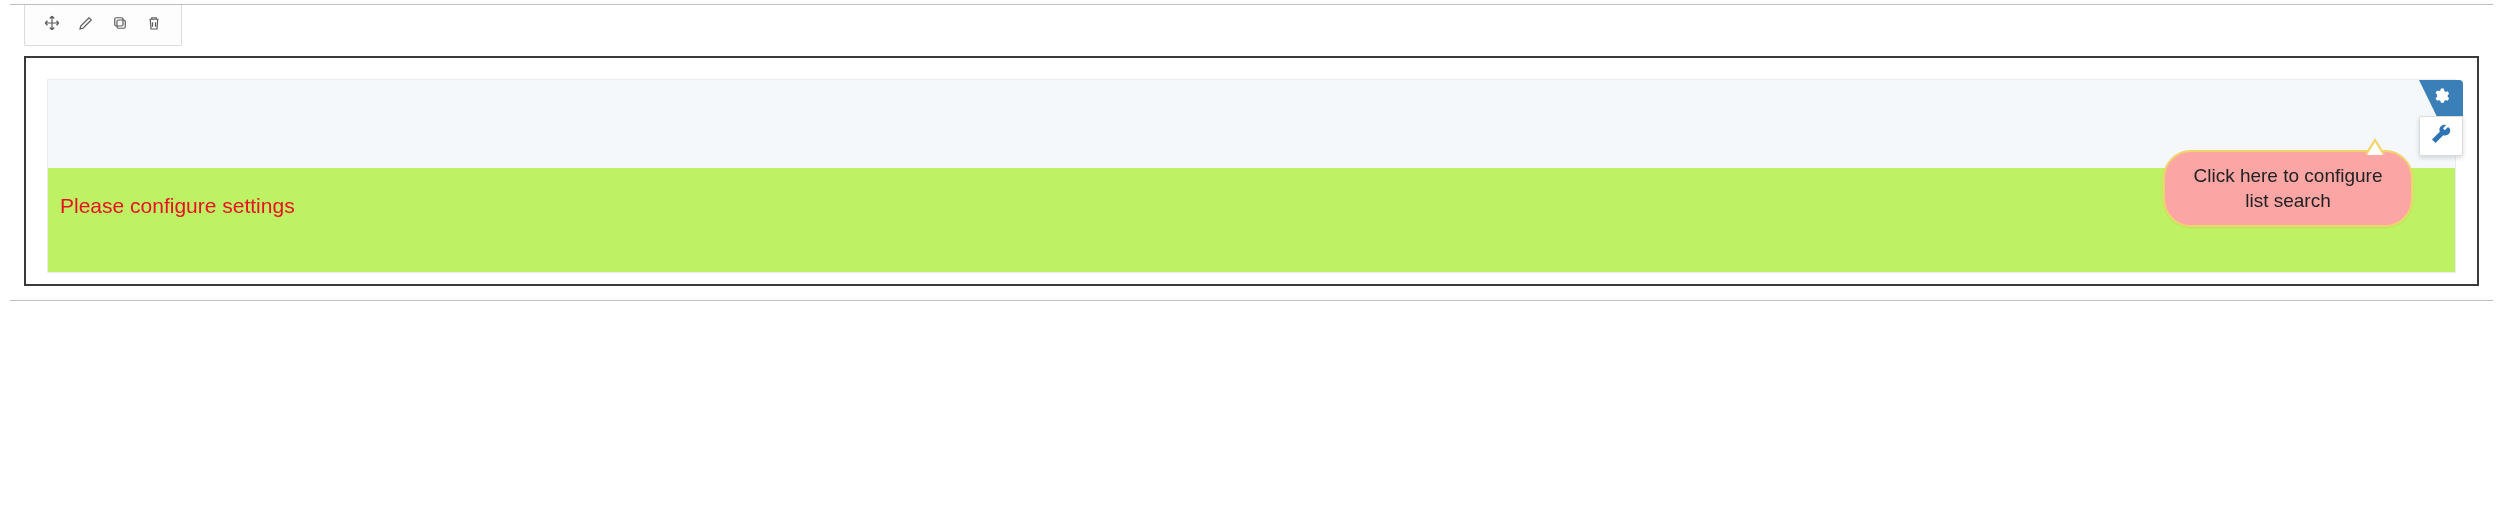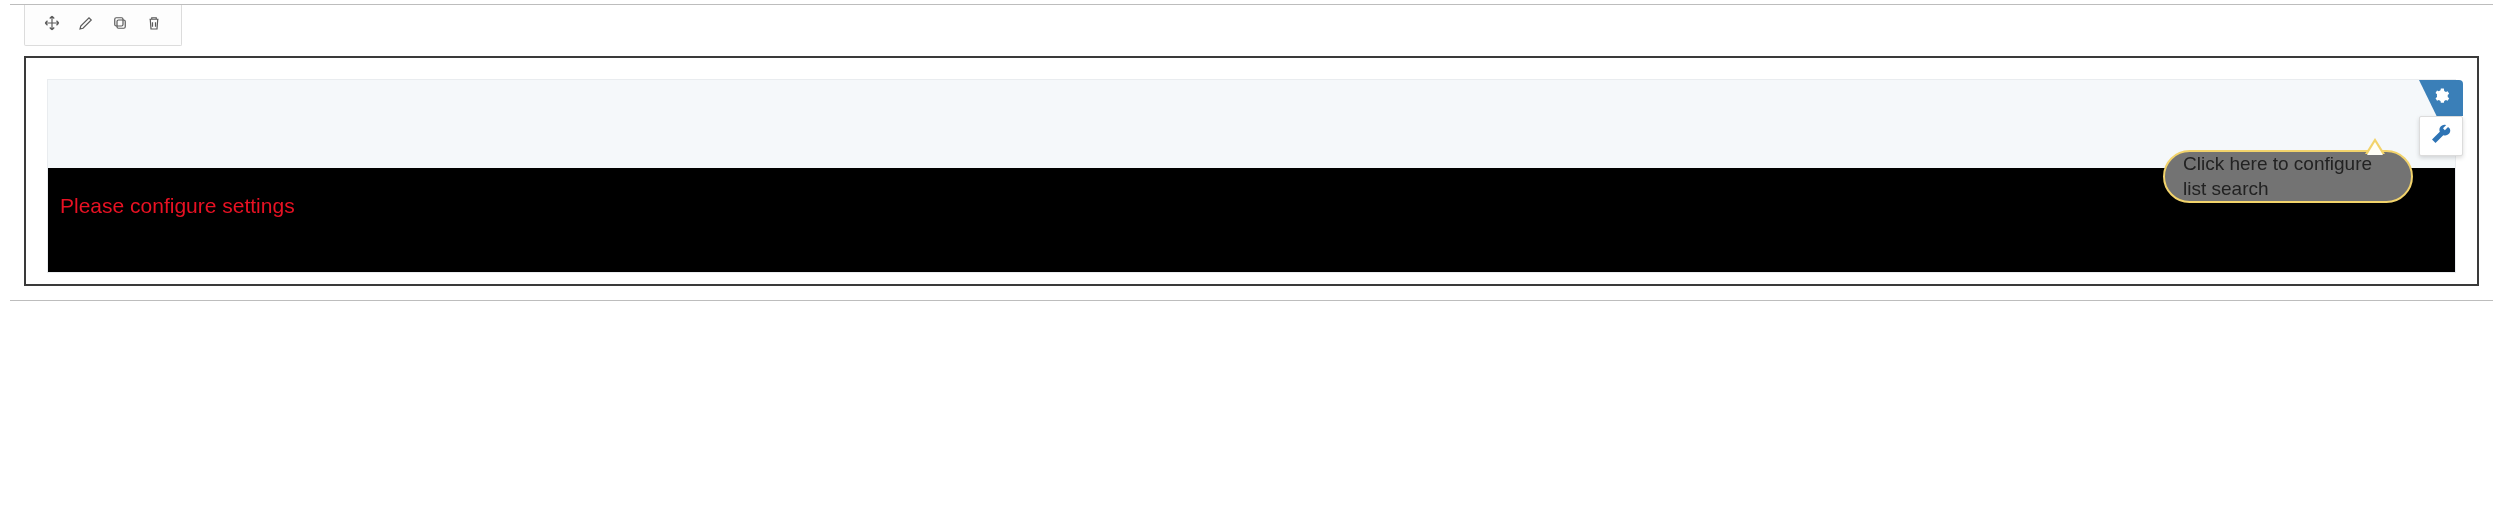--- a/index.html
+++ b/index.html
@@ -40,21 +40,21 @@
     .editor-outline {
       margin: 10px 14px 0 14px;
       border: 2px solid #3a3a3a;
       position: relative;
       min-height: 230px;
       background: #fff;
     }
     .inner-panel {
       position: absolute;
       top: 22px; left: 22px; right: 22px; bottom: 12px;
-      background: #000000;
+      background: #bef264;
       box-shadow: 0 0 0 1px #e9ecef;
     }
     .inner-header {
       height: 88px;
       background: #f5f8fa;
     }
     .warning-text {
       color: #e81123;
       font-size: 21px;
       padding: 26px 0 0 12px;
@@ -93,24 +93,25 @@
       color: #2e74b5;
       cursor: pointer;
     }
     .wrench-box svg { width: 22px; height: 22px; fill: currentColor; }
 
     .tooltip-callout {
       position: absolute;
       top: 92px;
       right: 64px;
       width: 250px;
-      background: #737373;
+      background: #fca5a5;
       border: 2px solid #f2d36b;
       border-radius: 28px;
-      padding: 0 18px;
+      padding: 12px 18px;
+      text-align: center;
       font-size: 19px;
       color: #222;
       line-height: 1.3;
       box-shadow: 0 1px 2px rgba(0,0,0,.06);
     }
     .tooltip-callout::after {
       content: "";
       position: absolute;
       top: -14px;
       right: 26px;

